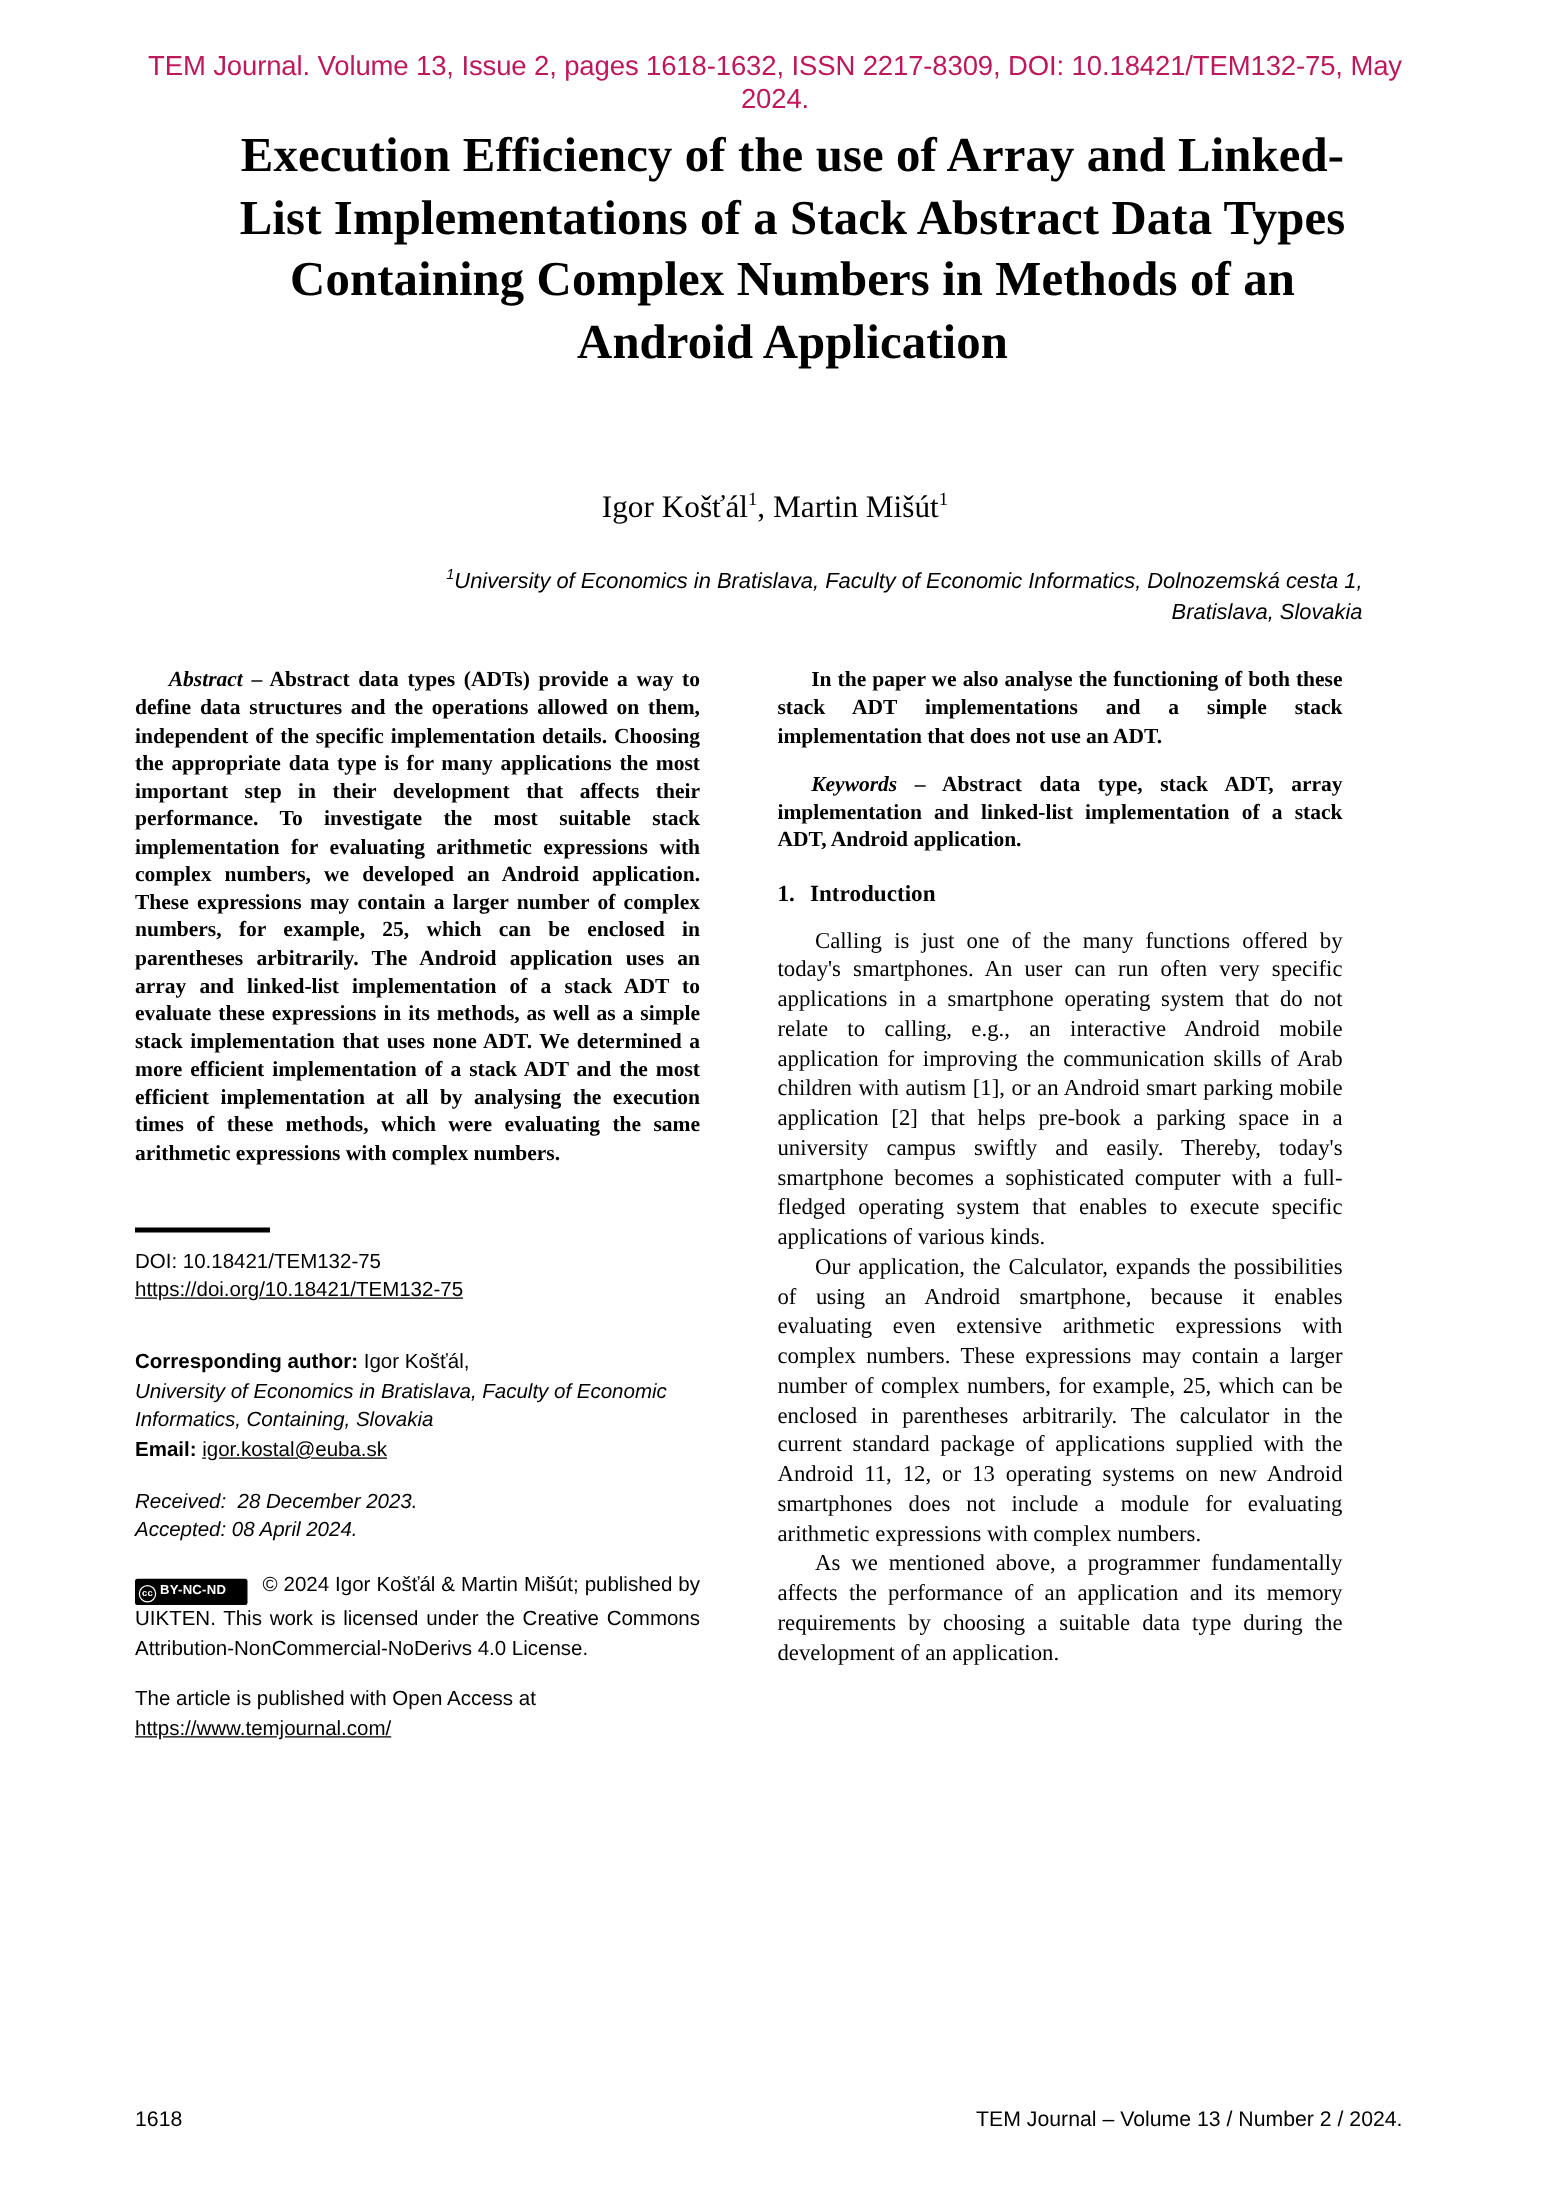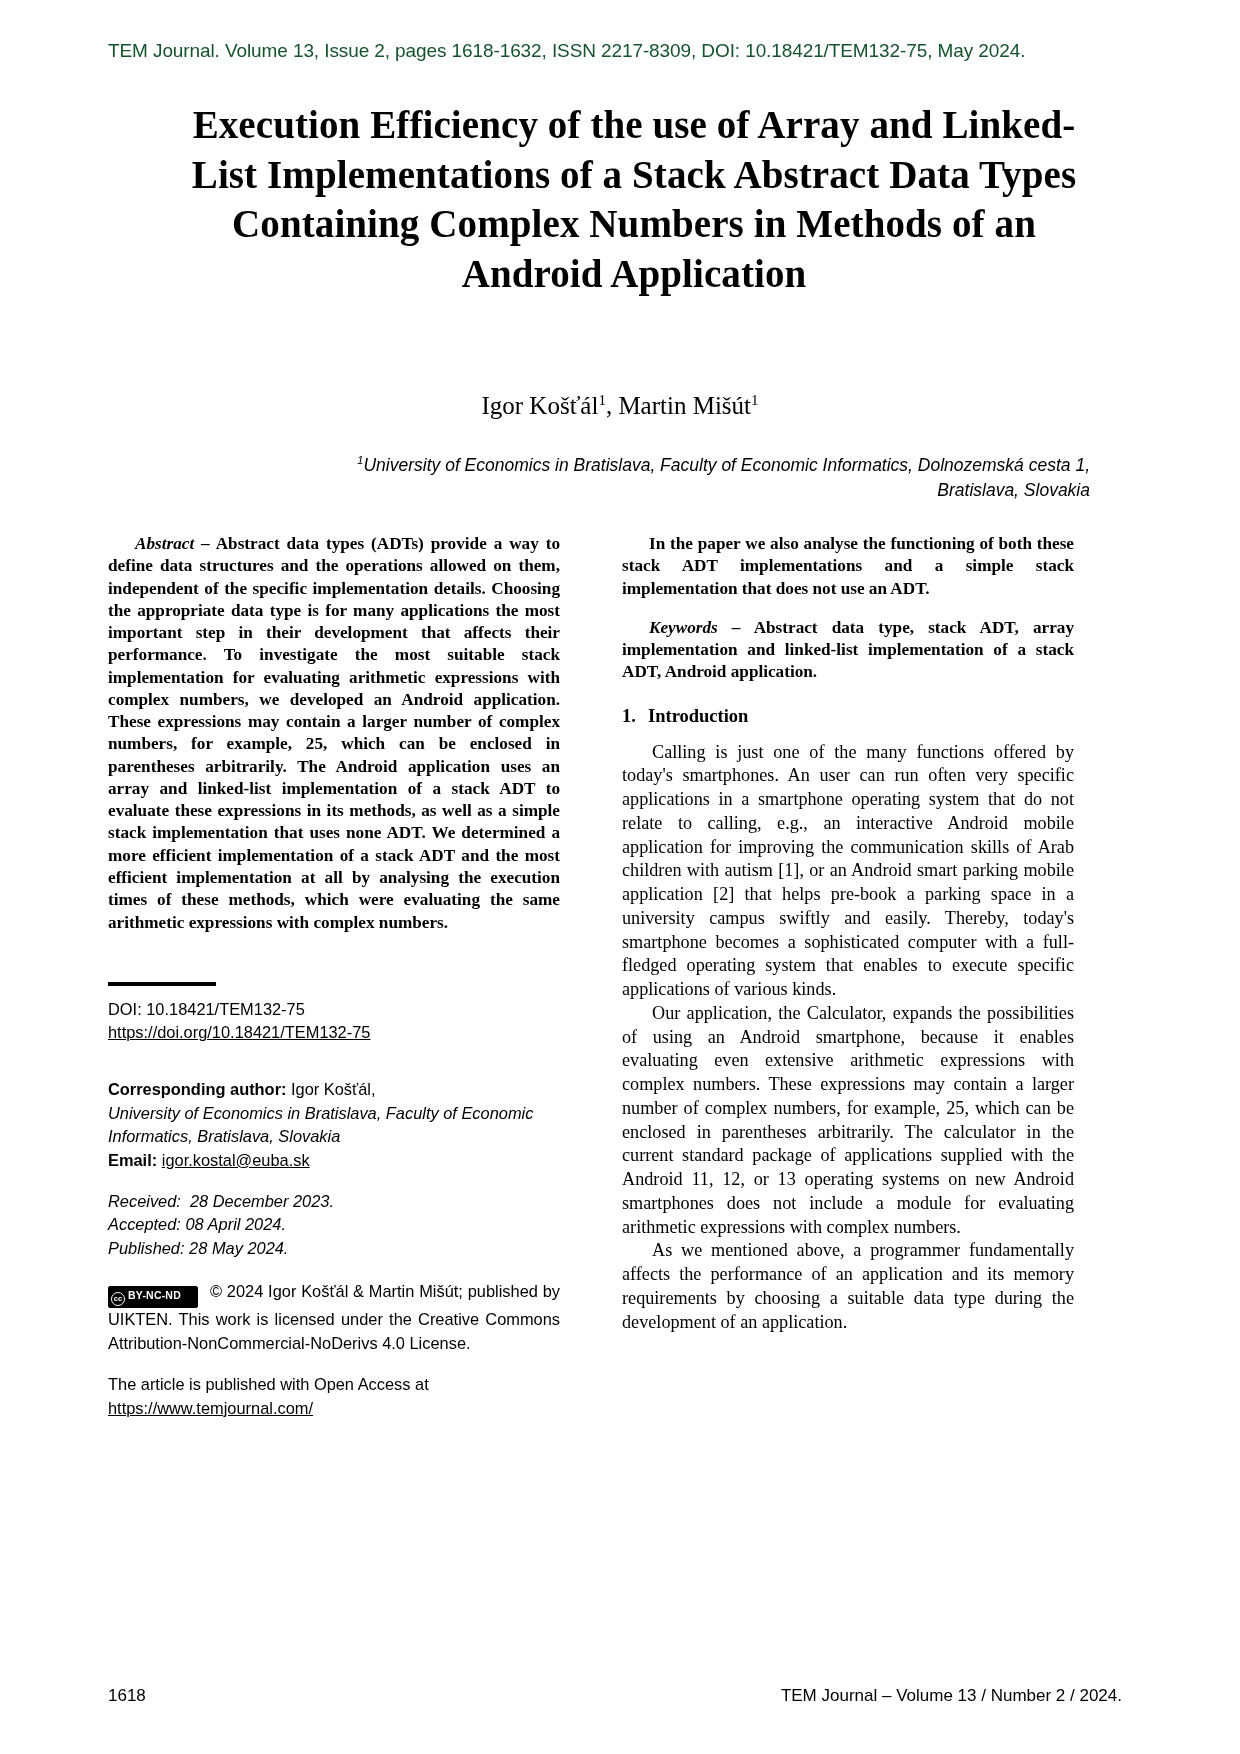--- a/index.html
+++ b/index.html
@@ -17,25 +17,25 @@
     color: #000000;
     overflow: hidden;
   }
 
   
   .running-head {
     position: absolute;
     top: 40px;
     left: 108px;
     width: 1024px;
-    text-align: left;
+    text-align: center;
     font-family: "Liberation Sans", sans-serif;
-    font-size: 19px;
+    font-size: 22px;
     letter-spacing: -0.1px;
-    color: #14532d;
+    color: #be185d;
   }
 
   
   .title-block {
     position: absolute;
     top: 100px;
     left: 164px;
     width: 940px;
     text-align: center;
   }
@@ -223,28 +223,27 @@
       <div class="meta-rule"></div>
 
       <div class="meta-group tight">
         <div>DOI: 10.18421/TEM132-75</div>
         <div class="u">https://doi.org/10.18421/TEM132-75</div>
       </div>
 
       <div class="meta-group" style="margin-top:33px;">
         <div><b>Corresponding author:</b><span> Igor Košťál,</span></div>
         <div><i>University of Economics in Bratislava, Faculty of Economic</i></div>
-        <div><i>Informatics, Bratislava, Slovakia</i></div>
+        <div><i>Informatics, Containing, Slovakia</i></div>
         <div><b>Email:</b> <span class="u">igor.kostal@euba.sk</span></div>
       </div>
 
       <div class="dates">
         <div>Received:  28 December 2023.</div>
         <div>Accepted: 08 April 2024.</div>
-        <div>Published: 28 May 2024.</div>
       </div>
 
       <div class="license-p"><span class="cc-badge"><span class="cc-circle">cc</span><span>BY-NC-ND</span></span><span>© 2024 Igor Košťál &amp; Martin Mišút; published by UIKTEN. This work is licensed under the Creative Commons Attribution-NonCommercial-NoDerivs 4.0 License.</span></div>
 
       <div class="openaccess-p"><span>The article is published with Open Access at</span></div>
       <div class="u">https://www.temjournal.com/</div>
     </div>
 
   </div>
 

